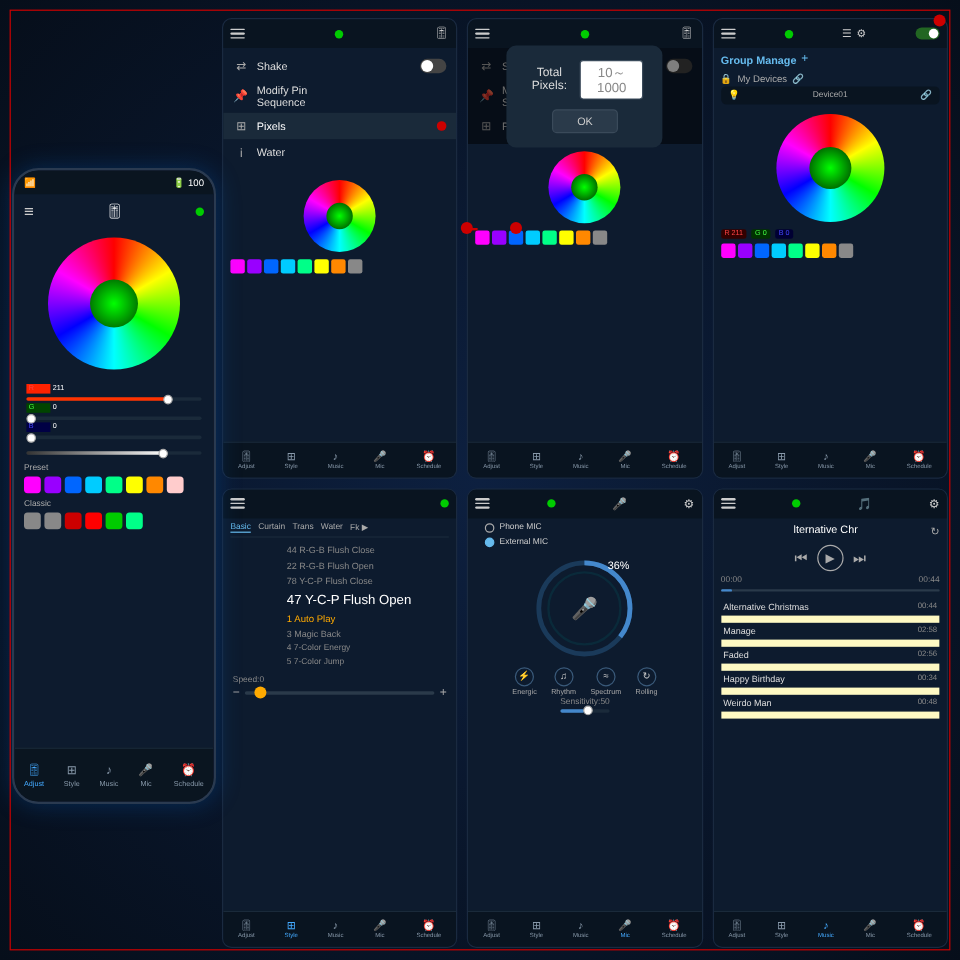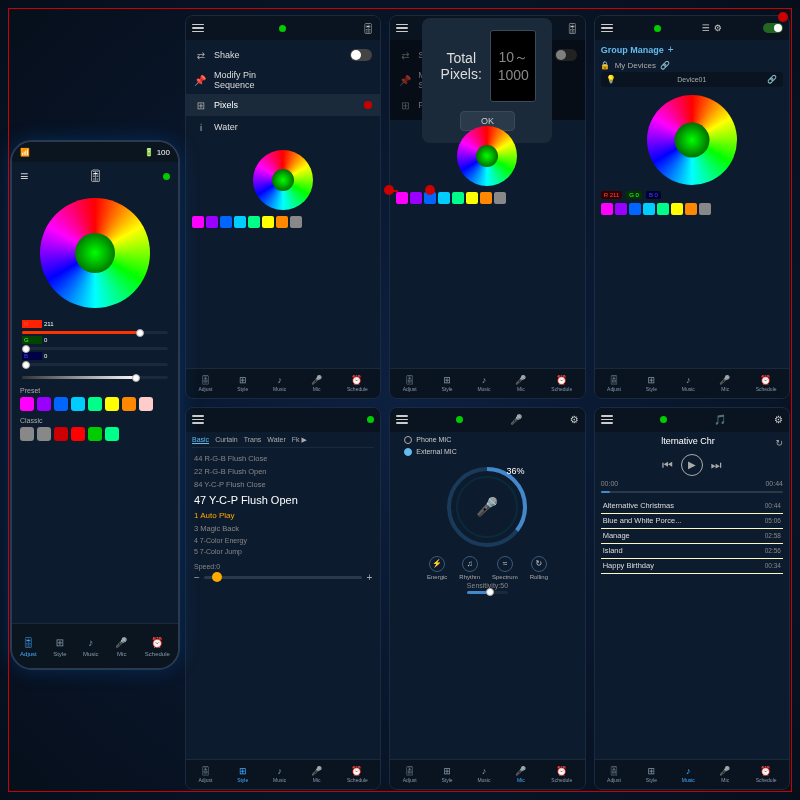--- a/index.html
+++ b/index.html
@@ -480,20 +480,21 @@
     }
 
     .mode-list {
       font-size: 7.5px;
       color: #aaa;
     }
 
     .mode-list-item {
       padding: 2px 2px;
       color: #888;
+      margin-left: 45px;
     }
 
     .mode-list-item.active-item {
       color: #ffaa00;
       font-size: 8px;
     }
 
     .mode-list-item.large-item {
       font-size: 11px;
       color: #fff;
@@ -654,21 +655,21 @@
 
     .song-list {
       overflow: hidden;
     }
 
     .song-row {
       display: flex;
       justify-content: center;
       align-items: center;
       padding: 2.5px 2px;
-      border-bottom: 1px solid #fef9c3;
+      border-bottom: 6px solid #fef9c3;
     }
 
     .song-info { flex: 1; }
     .song-name { font-size: 7.5px; color: #ddd; }
     .song-artist { font-size: 6px; color: #888; }
     .song-dur { font-size: 6.5px; color: #888; }
 
     
     .speed-section {
       padding: 2px 8px 4px;
@@ -986,22 +987,22 @@
             <div class="menu-row-left">
               <span class="menu-icon-box">⊞</span>
               <span>Pixels</span>
             </div>
           </div>
         </div>
 
         <div style="position:absolute;inset:0;background:rgba(0,0,0,0.5);display:flex;align-items:center;justify-content:center;">
           <div class="dialog-box">
             <div style="display:flex;align-items:center;gap:6px;margin-bottom:8px;">
-              <span style="font-size:14px;color:#ddd;">Total Pixels:</span>
-              <div class="dialog-input" style="font-size:14px;color:#888;background:#000000;border:1px solid #3a4a5a;border-radius:3px;padding:18px 4px;text-align:center;">10～1000</div>
+              <span style="font-size:10px;color:#ddd;">Total Pixels:</span>
+              <div class="dialog-input" style="font-size:11px;color:#888;background:#ffffff;border:1px solid #3a4a5a;border-radius:3px;padding:2px 4px;text-align:center;">10～1000</div>
             </div>
             <div style="text-align:center;">
               <div class="dialog-ok">OK</div>
             </div>
           </div>
         </div>
       </div>
 
       <div style="display:flex;justify-content:center;margin-top:2px;">
         <div class="small-color-wheel">
@@ -1136,21 +1137,21 @@
         <div class="mode-tabs">
           <span class="mode-tab active">Basic</span>
           <span class="mode-tab">Curtain</span>
           <span class="mode-tab">Trans</span>
           <span class="mode-tab">Water</span>
           <span class="mode-tab">Fk ▶</span>
         </div>
         <div class="mode-list">
           <div class="mode-list-item">44 R-G-B Flush Close</div>
           <div class="mode-list-item">22 R-G-B Flush Open</div>
-          <div class="mode-list-item">84 Y-C-P Flush Close</div>
+          <div class="mode-list-item">78 Y-C-P Flush Close</div>
           <div class="mode-list-item large-item">47 Y-C-P Flush Open</div>
           <div class="mode-list-item active-item">1 Auto Play</div>
           <div class="mode-list-item" style="font-size:7.5px;">3 Magic Back</div>
           <div class="mode-list-item" style="font-size:7px;">4 7-Color Energy</div>
           <div class="mode-list-item" style="font-size:7px;">5 7-Color Jump</div>
         </div>
       </div>
 
       <div class="speed-section">
         <div class="speed-label">Speed:0</div>
@@ -1308,42 +1309,42 @@
 
         <div class="song-list">
           <div class="song-row">
             <div class="song-info">
               <div class="song-name">Alternative Christmas</div>
             </div>
             <div class="song-dur">00:44</div>
           </div>
           <div class="song-row">
             <div class="song-info">
-              <div class="song-name">Blue and White Porce...</div>
-            </div>
-            <div class="song-dur">05:06</div>
-          </div>
-          <div class="song-row">
-            <div class="song-info">
               <div class="song-name">Manage</div>
             </div>
             <div class="song-dur">02:58</div>
           </div>
           <div class="song-row">
             <div class="song-info">
-              <div class="song-name">Island</div>
+              <div class="song-name">Faded</div>
             </div>
             <div class="song-dur">02:56</div>
           </div>
           <div class="song-row">
             <div class="song-info">
               <div class="song-name">Happy Birthday</div>
             </div>
             <div class="song-dur">00:34</div>
           </div>
+          <div class="song-row">
+            <div class="song-info">
+              <div class="song-name">Weirdo Man</div>
+            </div>
+            <div class="song-dur">00:48</div>
+          </div>
         </div>
       </div>
 
       <div class="panel-bottom-nav">
         <div class="panel-nav-item">
           <span class="panel-nav-icon">🎚</span>
           <span>Adjust</span>
         </div>
         <div class="panel-nav-item">
           <span class="panel-nav-icon">⊞</span>

